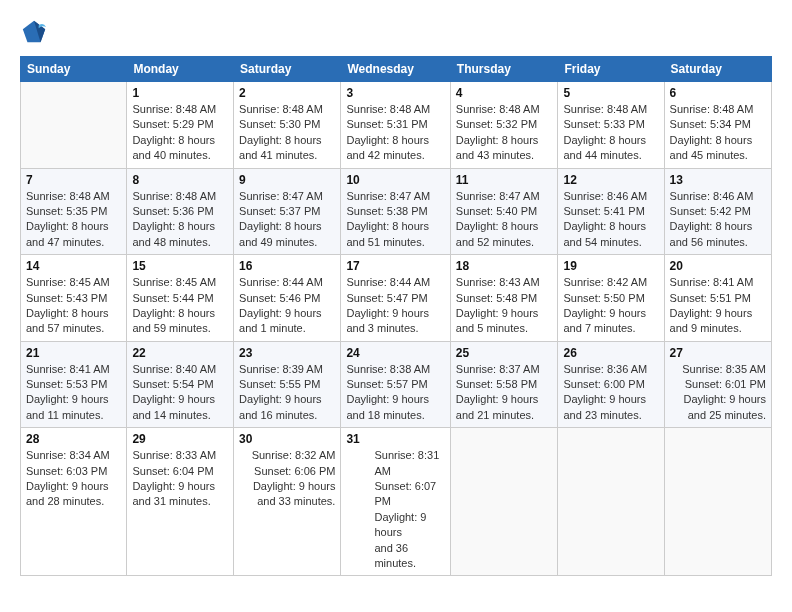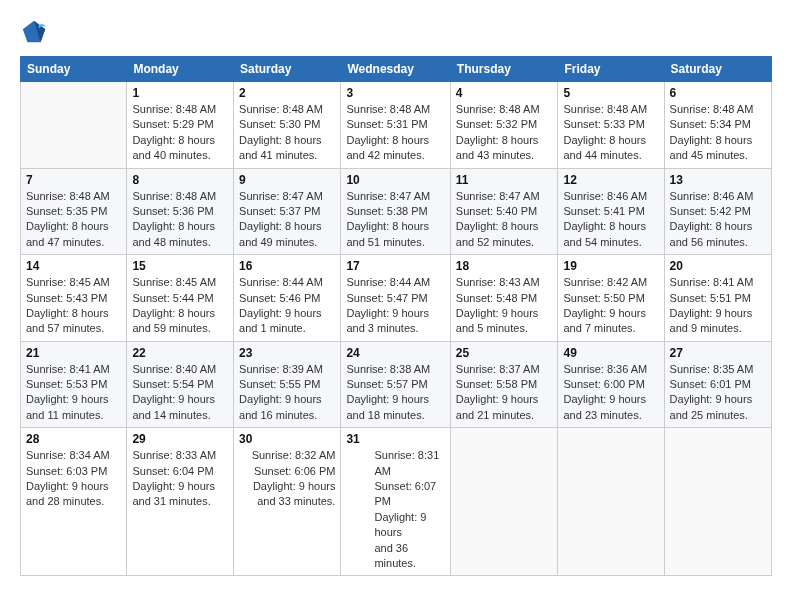--- a/index.html
+++ b/index.html
@@ -305,29 +305,29 @@
 and 18 minutes.</div>
           </td>
           <td>
             <span class="day-number">25</span>
             <div class="day-info" style="white-space: pre-line;">Sunrise: 8:37 AM
 Sunset: 5:58 PM
 Daylight: 9 hours
 and 21 minutes.</div>
           </td>
           <td>
-            <span class="day-number">49</span>
+            <span class="day-number">26</span>
             <div class="day-info" style="white-space: pre-line;">Sunrise: 8:36 AM
 Sunset: 6:00 PM
 Daylight: 9 hours
 and 23 minutes.</div>
           </td>
           <td>
             <span class="day-number">27</span>
-            <div class="day-info" style="white-space: pre-line;">Sunrise: 8:35 AM
+            <div class="day-info" style="white-space: pre-line; text-align: right;">Sunrise: 8:35 AM
 Sunset: 6:01 PM
 Daylight: 9 hours
 and 25 minutes.</div>
           </td>
         </tr>
         <tr>
           <td>
             <span class="day-number">28</span>
             <div class="day-info" style="white-space: pre-line;">Sunrise: 8:34 AM
 Sunset: 6:03 PM

